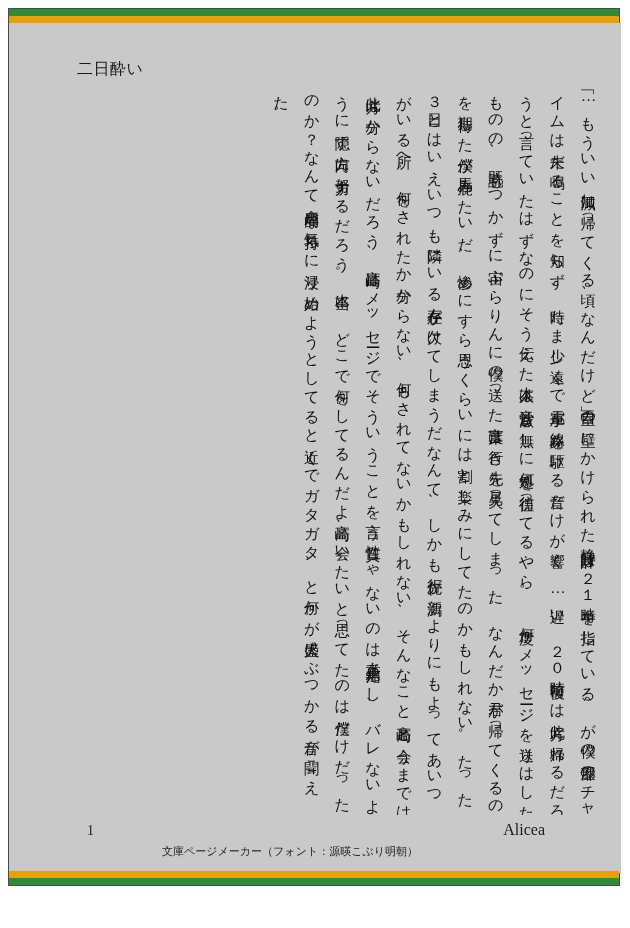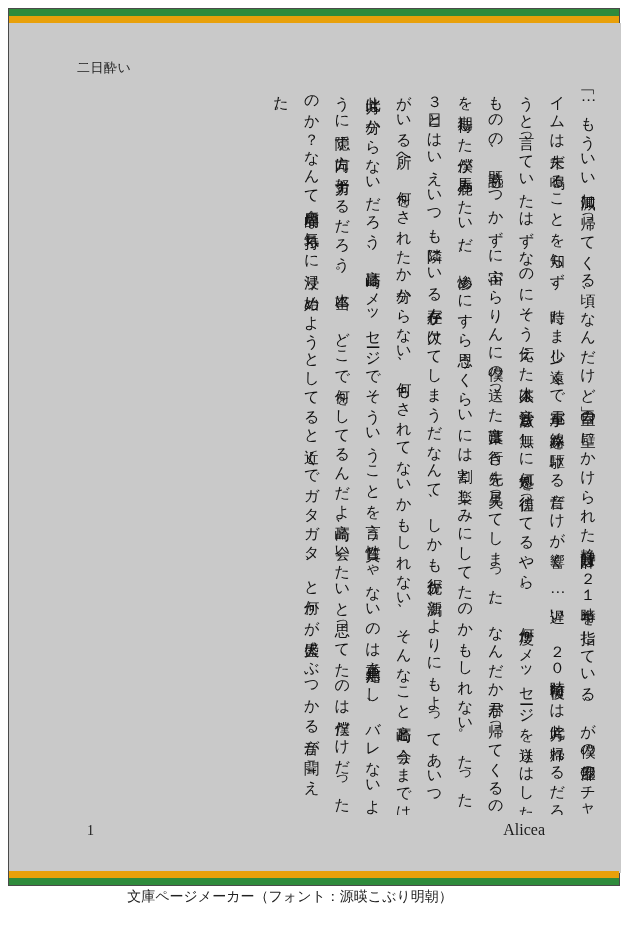--- a/index.html
+++ b/index.html
@@ -69,21 +69,21 @@
     height: 850px;
     box-sizing: border-box;
     background: #c9c9c9;
   }
 
   
   .doc-title {
     position: absolute;
     left: 68px;
     top: 36px;
-    font-size: 13px;
+    font-size: 16px;
     color: #1a1a1a;
     letter-spacing: 0.5px;
     white-space: nowrap;
   }
 
   
   .body-text {
     position: absolute;
     right: 18px;
     top: 62px;
@@ -116,24 +116,24 @@
     right: 76px;
     bottom: 34px;
     font-size: 16px;
     color: #1a1a1a;
   }
 
   
   .caption {
     position: absolute;
     left: 0;
-    top: 888px;
+    top: 844px;
     width: 580px;
     text-align: center;
-    font-size: 14px;
+    font-size: 11px;
     color: #222222;
   }
 </style>
 </head>
 <body>
 
 <div id="page">
 
   <div class="sheet">
 

